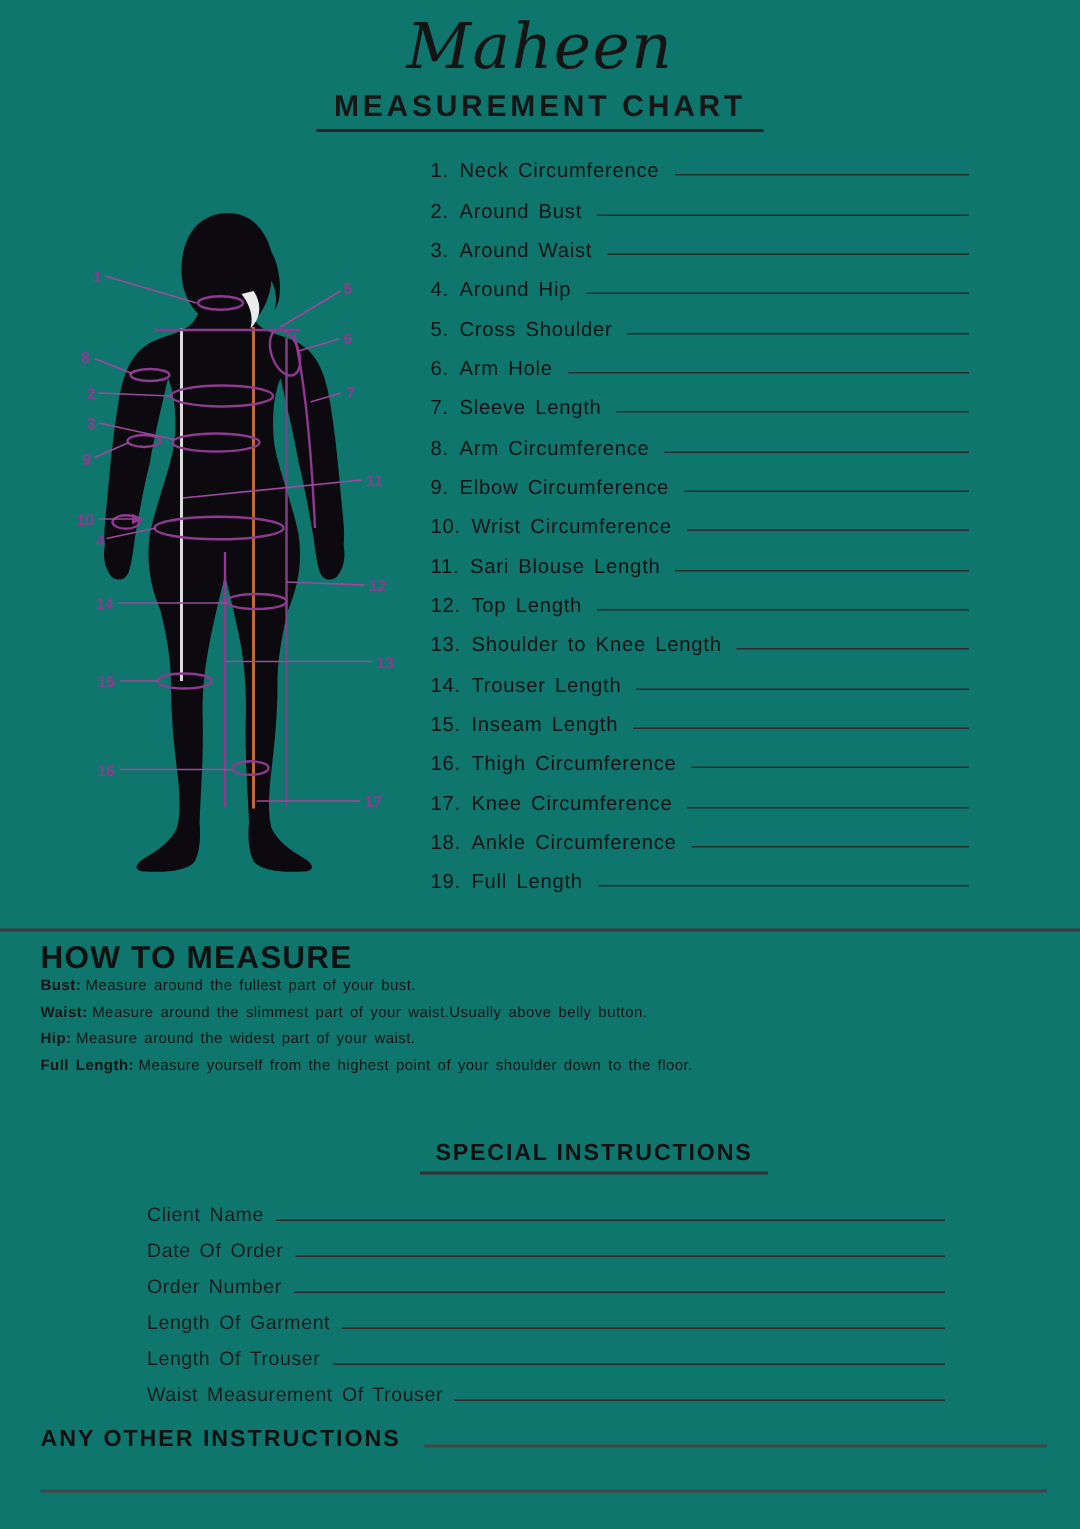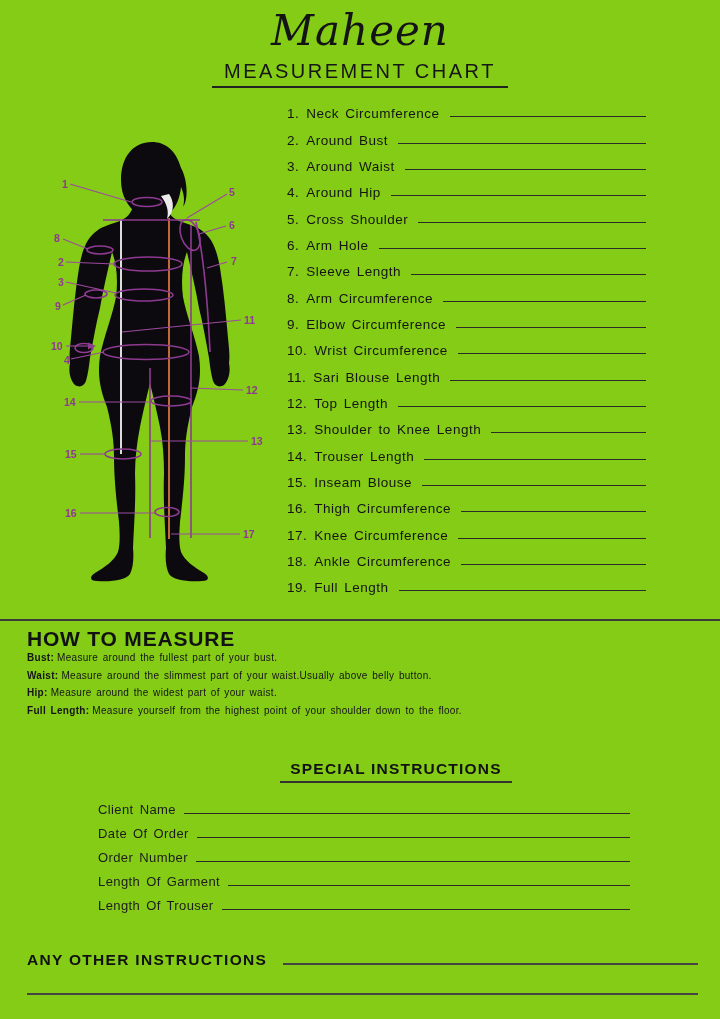--- a/index.html
+++ b/index.html
@@ -7,32 +7,32 @@
     --leader-purple:#9c4a9e;
     --center-front-orange:#c06a35;
     --center-line-white:#dcdcdc;
     --silhouette-black:#0d0a0f;
     --text:#1c1c1c;
     --line:#2b2b2b;
   }
   *{margin:0;padding:0;box-sizing:border-box;}
   html,body{background:#888;}
   .page{
-    position:relative;width:720px;height:1019px;background:#84cc16;
+    position:relative;width:720px;height:1019px;background:#0f766e;
     margin:0 auto;overflow:hidden;
     font-family:"Liberation Sans",sans-serif;color:var(--text);
   }
   .brand{
     position:absolute;top:6px;left:0;width:720px;text-align:center;
     font-family:"DejaVu Serif",serif;font-style:italic;font-weight:400;
     font-size:42px;letter-spacing:1px;color:#141414;
   }
   .title-wrap{position:absolute;top:60px;left:0;width:720px;text-align:center;}
   .title{
-    display:inline-block;font-size:20px;font-weight:400;letter-spacing:2.5px;
+    display:inline-block;font-size:20px;font-weight:700;letter-spacing:2.5px;
     border-bottom:2px solid #222;padding:0 12px 3px 12px;color:#161616;
   }
   
   .mlist{position:absolute;left:287px;top:99px;width:361px;}
   .mrow{display:flex;align-items:flex-end;height:26.33px;font-size:13.5px;
     letter-spacing:.5px;word-spacing:2px;color:#141414;}
   .mnum{margin-right:7px;padding-bottom:4px;white-space:nowrap;}
   .mlabel{padding-bottom:4px;white-space:nowrap;}
   .mline{flex:1;border-bottom:1.6px solid var(--line);margin:0 2px 8px 10px;min-width:40px;}
   
@@ -240,21 +240,21 @@
         <span class="mlabel">Shoulder to Knee Length</span>
         <span class="mline"></span>
       </div>
     <div class="mrow">
         <span class="mnum">14.</span>
         <span class="mlabel">Trouser Length</span>
         <span class="mline"></span>
       </div>
     <div class="mrow">
         <span class="mnum">15.</span>
-        <span class="mlabel">Inseam Blouse</span>
+        <span class="mlabel">Inseam Length</span>
         <span class="mline"></span>
       </div>
     <div class="mrow">
         <span class="mnum">16.</span>
         <span class="mlabel">Thigh Circumference</span>
         <span class="mline"></span>
       </div>
     <div class="mrow">
         <span class="mnum">17.</span>
         <span class="mlabel">Knee Circumference</span>
@@ -300,20 +300,24 @@
         <span class="si-line"></span>
       </div>
     <div class="si-row">
         <span class="si-label">Length Of Garment</span>
         <span class="si-line"></span>
       </div>
     <div class="si-row">
         <span class="si-label">Length Of Trouser</span>
         <span class="si-line"></span>
       </div>
+    <div class="si-row">
+        <span class="si-label">Waist Measurement Of Trouser</span>
+        <span class="si-line"></span>
+      </div>
   </div>
 
   <div class="aoi-row">
     <span class="aoi-label">ANY OTHER INSTRUCTIONS</span>
     <span class="aoi-line"></span>
   </div>
 
   <div class="bottom-rule"></div>
 
 </div>

